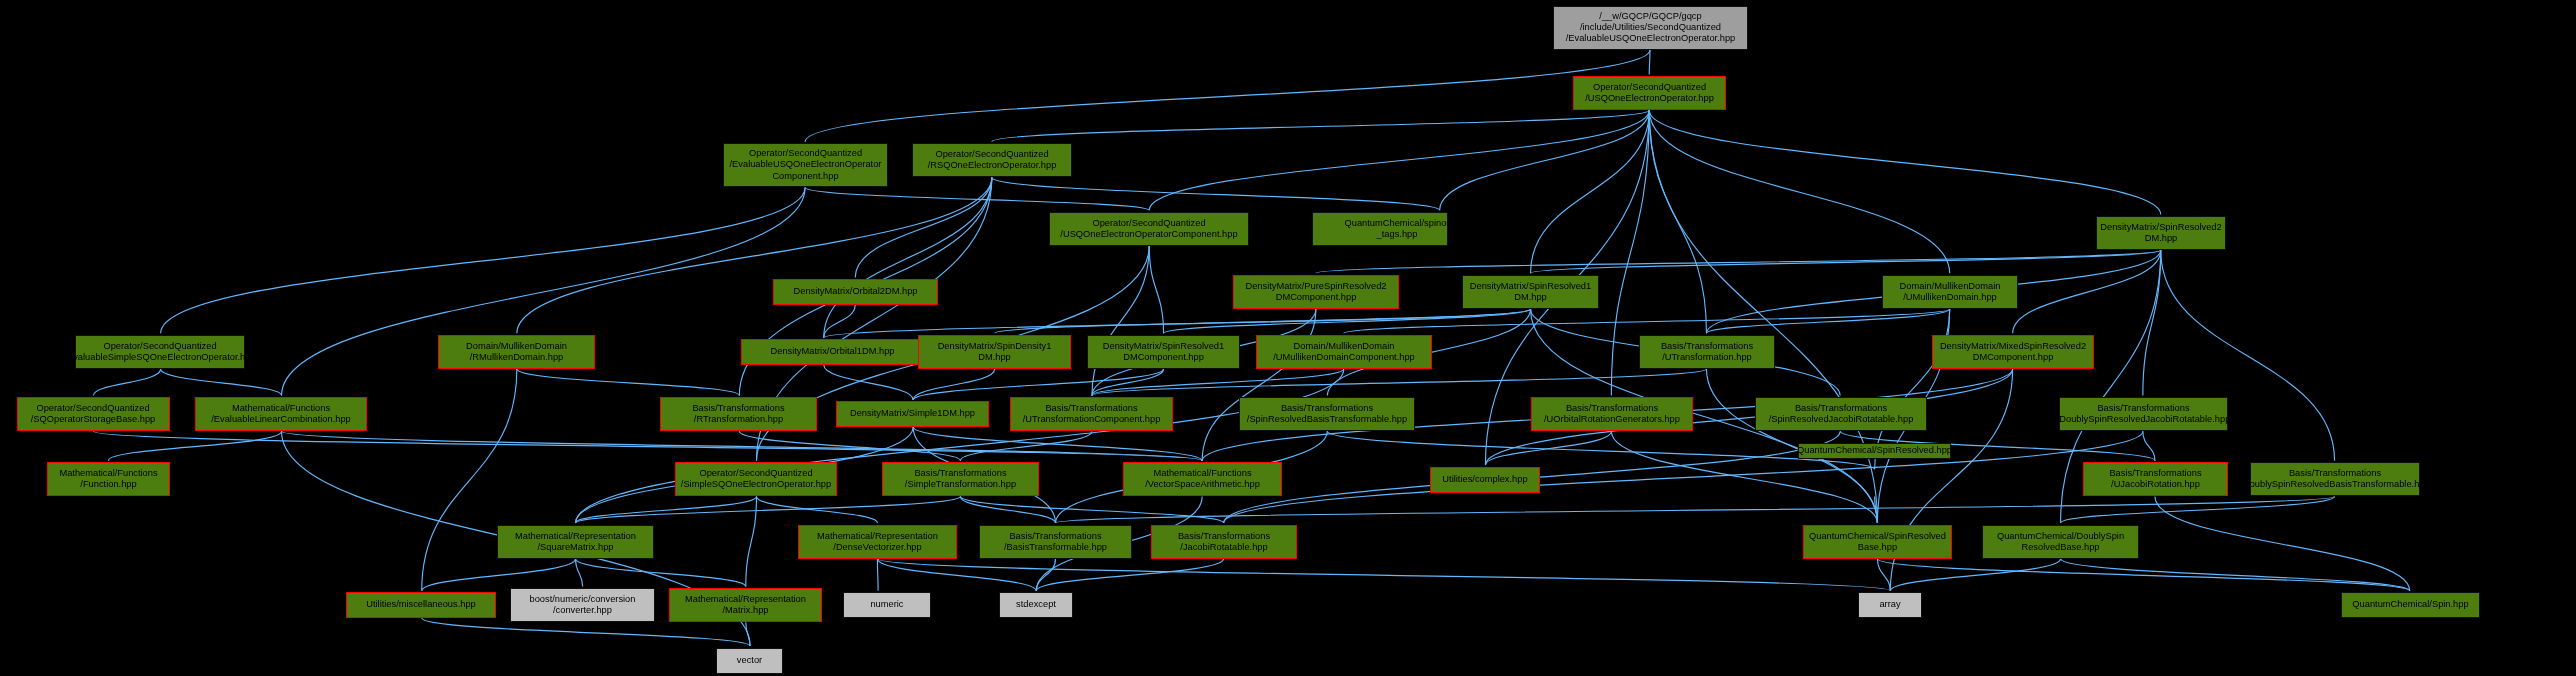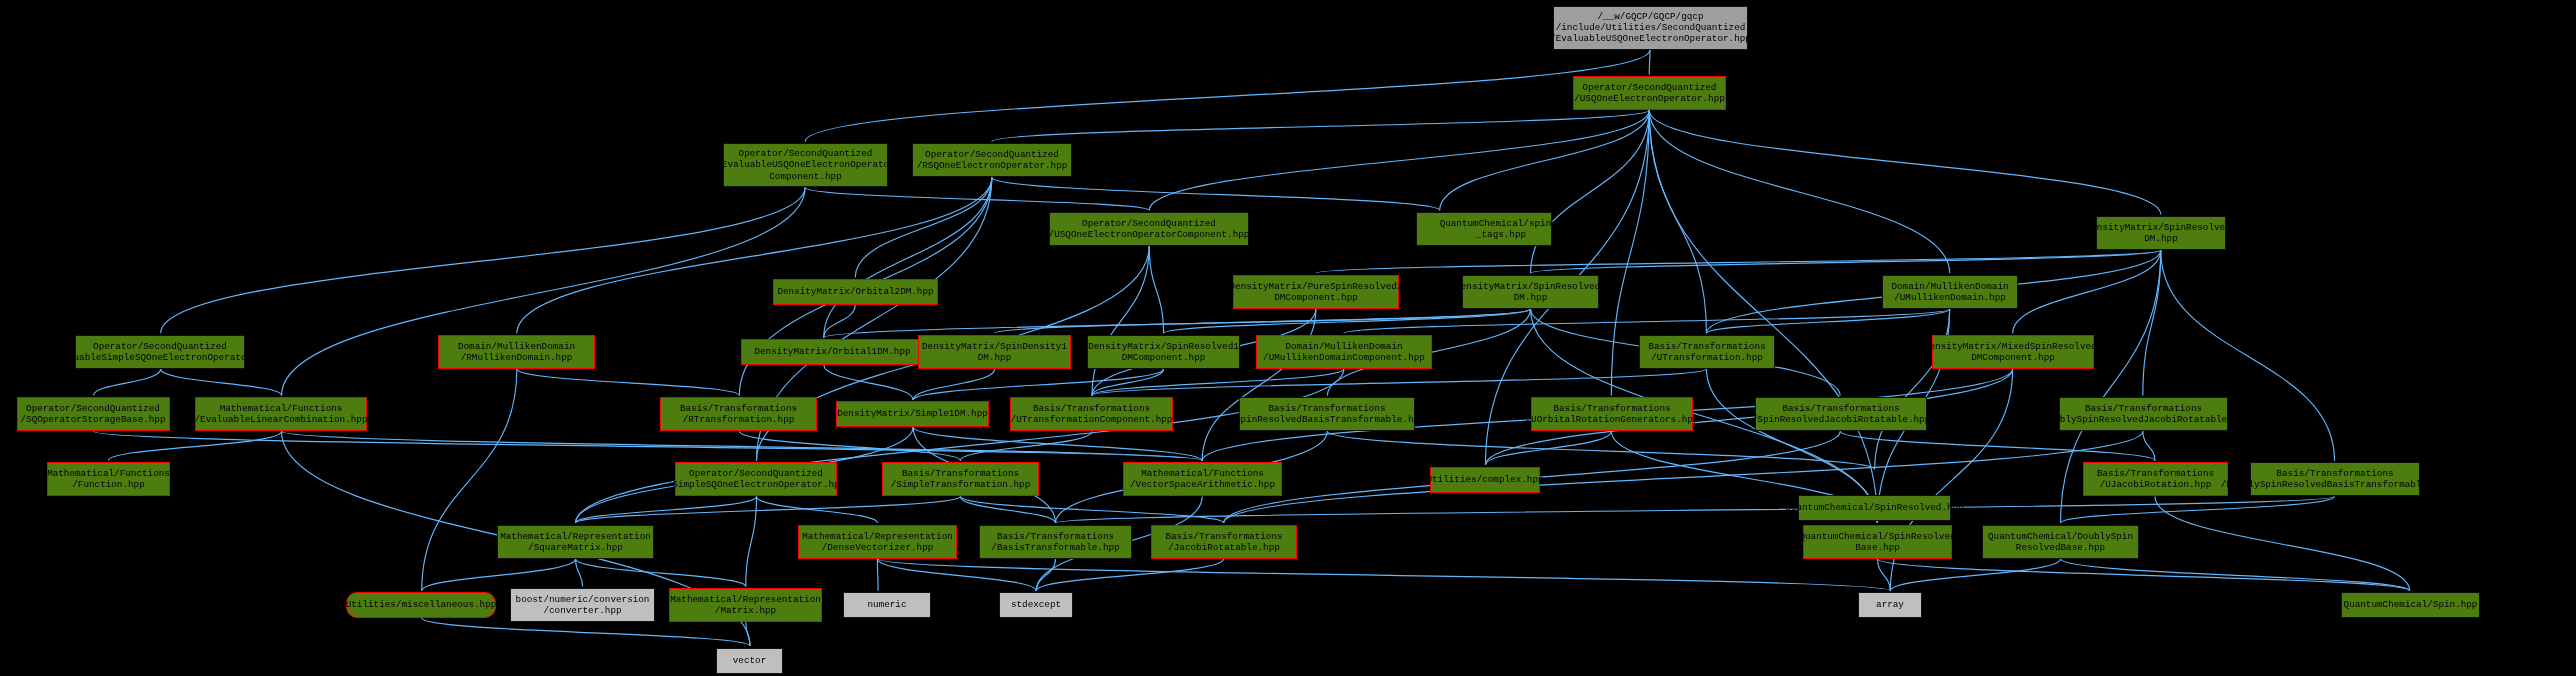--- a/index.html
+++ b/index.html
@@ -36,21 +36,21 @@
     white-space: nowrap;
     z-index: 2;
   }
   .node.red  { border: 1.4px solid #ff0000; }
   .node.leaf { background: #bfbfbf; }
   .node.root { background: #9e9e9e; }
 </style>
 </head>
 <body style="background: rgb(0, 0, 0);">
 
-<div id="stage" style="background: rgb(0, 0, 0); font-family: Liberation Mono, monospace;">
+<div id="stage" style="background: rgb(0, 0, 0);">
   <svg id="edges" xmlns="http://www.w3.org/2000/svg" viewBox="0 0 3600 945" width="2576" height="676">
     <defs>
       <marker id="arrow" viewBox="0 0 10 10" refX="8.5" refY="5" markerWidth="7.5" markerHeight="7.5" orient="auto">
         <path id="arrowhead" d="M0,0 L10,5 L0,10 z" fill="#63b8ff"></path>
       </marker>
     </defs>
   <path d="M2306,70 C2306,88 2305,88 2305,104" stroke="#63b8ff" marker-end="url(#arrow)"></path>
       <path d="M2306,70 C2306,135 1125,135 1125,198" stroke="#63b8ff" marker-end="url(#arrow)"></path>
       <path d="M2305,154 C2305,177 1386,177 1386,198" stroke="#63b8ff" marker-end="url(#arrow)"></path>
       <path d="M2305,154 C2305,225 1606,225 1606,294" stroke="#63b8ff" marker-end="url(#arrow)"></path>
@@ -167,21 +167,21 @@
       <span>Component.hpp</span>
     </div>
     <div class="node normal" style="left: 912px; top: 143px; width: 160px; height: 34px;">
       <span>Operator/SecondQuantized</span>
       <span>/RSQOneElectronOperator.hpp</span>
     </div>
     <div class="node normal" style="left: 1049px; top: 212px; width: 200px; height: 34px;">
       <span>Operator/SecondQuantized</span>
       <span>/USQOneElectronOperatorComponent.hpp</span>
     </div>
-    <div class="node normal" style="left: 1416px; top: 212px; width: 136px; height: 34px; padding-left: 34px;">
+    <div class="node normal" style="left: 1312px; top: 212px; width: 136px; height: 34px; padding-left: 34px;">
       <span>QuantumChemical/spinor</span>
       <span>_tags.hpp</span>
     </div>
     <div class="node normal" style="left: 2096px; top: 216px; width: 130px; height: 34px;">
       <span>DensityMatrix/SpinResolved2</span>
       <span>DM.hpp</span>
     </div>
     <div class="node red" style="left: 773px; top: 279px; width: 165px; height: 26px;">
       <span>DensityMatrix/Orbital2DM.hpp</span>
     </div>
@@ -275,21 +275,21 @@
       <span>Basis/Transformations</span>
       <span>/SimpleTransformation.hpp</span>
     </div>
     <div class="node red" style="left: 1123px; top: 462px; width: 159px; height: 34px;">
       <span>Mathematical/Functions</span>
       <span>/VectorSpaceArithmetic.hpp</span>
     </div>
     <div class="node red" style="left: 1430px; top: 467px; width: 110px; height: 26px;">
       <span>Utilities/complex.hpp</span>
     </div>
-    <div class="node normal" style="left: 1798px; top: 495px; width: 153px; height: 26px; align-items: center;">
+    <div class="node normal" style="left: 1798px; top: 443px; width: 153px; height: 16px; align-items: center;">
       <span>QuantumChemical/SpinResolved.hpp</span>
     </div>
     <div class="node red" style="left: 2083px; top: 462px; width: 145px; height: 34px;">
       <span>Basis/Transformations</span>
       <span>/UJacobiRotation.hpp</span>
     </div>
     <div class="node normal" style="left: 2250px; top: 462px; width: 170px; height: 34px;">
       <span>Basis/Transformations</span>
       <span>/DoublySpinResolvedBasisTransformable.hpp</span>
     </div>
@@ -310,21 +310,21 @@
       <span>/JacobiRotatable.hpp</span>
     </div>
     <div class="node red" style="left: 1803px; top: 525px; width: 149px; height: 34px;">
       <span>QuantumChemical/SpinResolved</span>
       <span>Base.hpp</span>
     </div>
     <div class="node normal" style="left: 1982px; top: 525px; width: 157px; height: 34px;">
       <span>QuantumChemical/DoublySpin</span>
       <span>ResolvedBase.hpp</span>
     </div>
-    <div class="node red" style="left: 346px; top: 592px; width: 150px; height: 26px; border-radius: 11px;">
+    <div class="node red" style="left: 346px; top: 592px; width: 150px; height: 26px;">
       <span>Utilities/miscellaneous.hpp</span>
     </div>
     <div class="node leaf" style="left: 510px; top: 588px; width: 145px; height: 34px;">
       <span>boost/numeric/conversion</span>
       <span>/converter.hpp</span>
     </div>
     <div class="node red" style="left: 669px; top: 588px; width: 153px; height: 34px;">
       <span>Mathematical/Representation</span>
       <span>/Matrix.hpp</span>
     </div>

